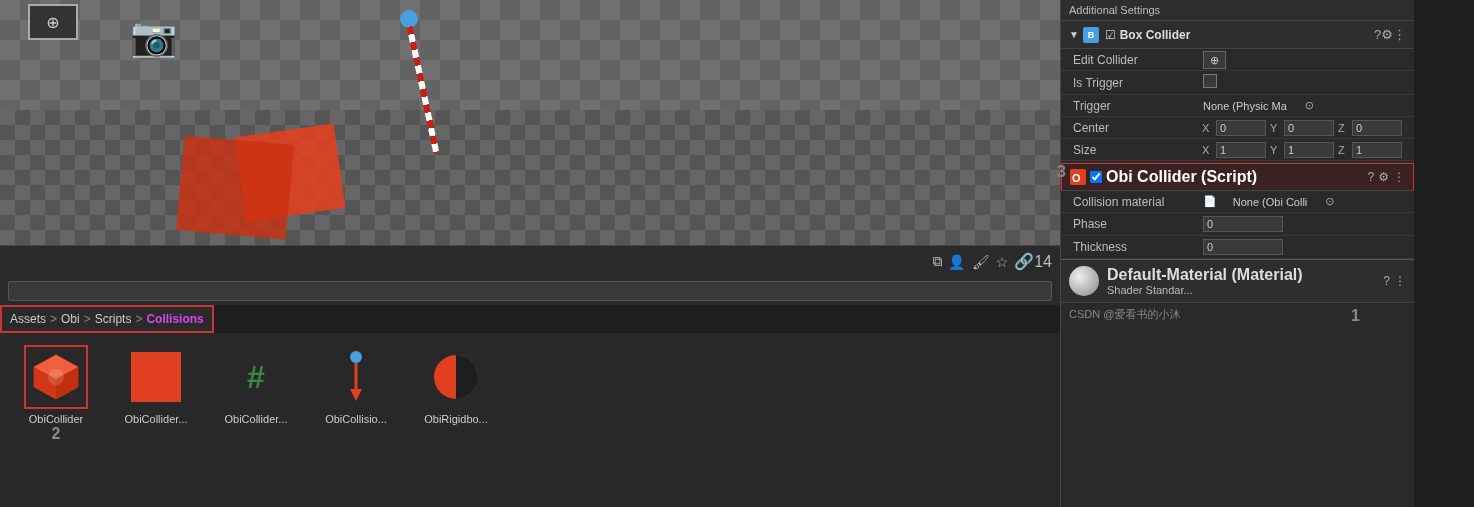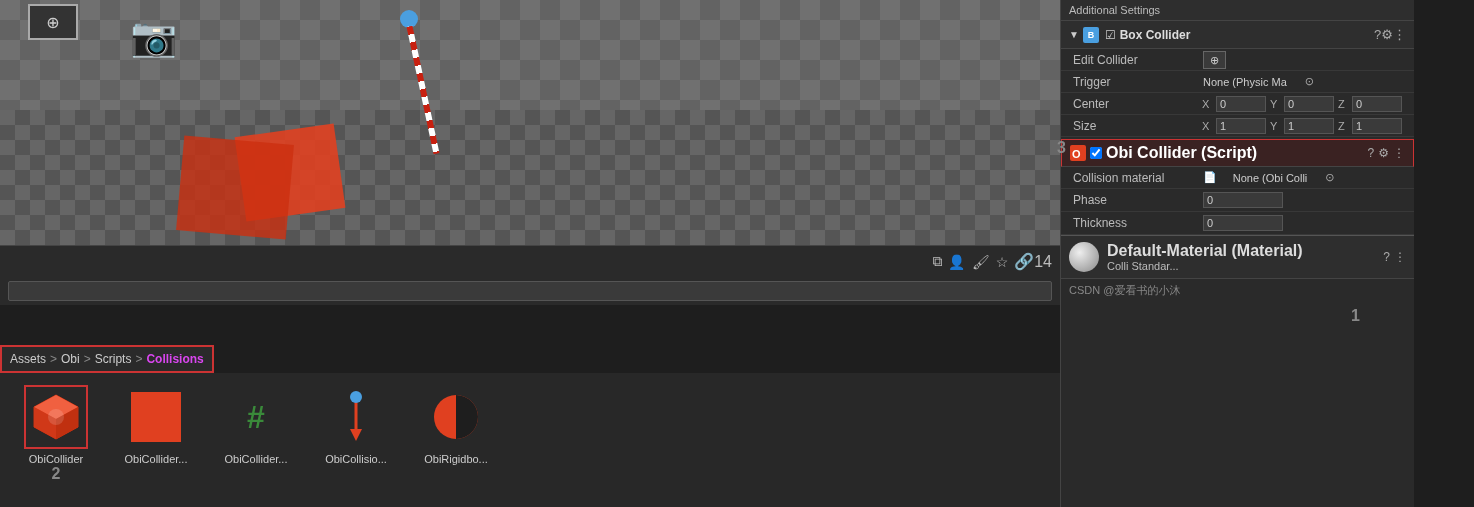--- a/index.html
+++ b/index.html
@@ -98,21 +98,20 @@
     
     .breadcrumb {
       height: 28px;
       background: #2a2a2a;
       border: 2px solid #cc3333;
       display: flex;
       align-items: center;
       padding: 0 8px;
       font-size: 12px;
       color: #ccc;
-      margin-top: 40px;
     }
 
     .breadcrumb-sep {
       margin: 0 4px;
       color: #888;
     }
 
     .breadcrumb-bold {
       font-weight: bold;
       color: #d946ef;
@@ -566,20 +565,26 @@
     <span class="section-icon">⋮</span>
   </div>
 
   <div class="prop-row">
     <span class="prop-label">Edit Collider</span>
     <span class="prop-value">
       <span style="background:#3a3a3a; border:1px solid #666; padding:2px 6px; font-size:11px; cursor:pointer;">⊕</span>
     </span>
   </div>
 
+  <div class="prop-row">
+    <span class="prop-label">Is Trigger</span>
+    <span class="prop-value">
+      <span class="checkbox-display"></span>
+    </span>
+  </div>
 
   <div class="prop-row">
     <span class="prop-label">Trigger</span>
     <div class="material-value">
       <span class="mat-text">None (Physic Ma</span>
       <span class="mat-dot-btn">⊙</span>
     </div>
   </div>
 
   <div class="xyz-row">
@@ -649,21 +654,21 @@
   <div class="prop-row">
     <span class="prop-label">Thickness</span>
     <input class="xyz-input" type="text" style="width: 80px;" value="0">
   </div>
 
   <div class="default-material">
     <div class="dm-sphere"></div>
     <div class="dm-info">
       <div class="dm-title">Default-Material (Material)</div>
       <div class="dm-sub">
-        <span>Colli</span>
+        <span>Shader</span>
         <span> </span>
         <span>Standar...</span>
       </div>
     </div>
     <div class="dm-icons">
       <span style="color:#aaa; font-size:12px; cursor:pointer;">?</span>
       <span style="color:#aaa; font-size:12px; cursor:pointer;">⋮</span>
     </div>
   </div>
 

